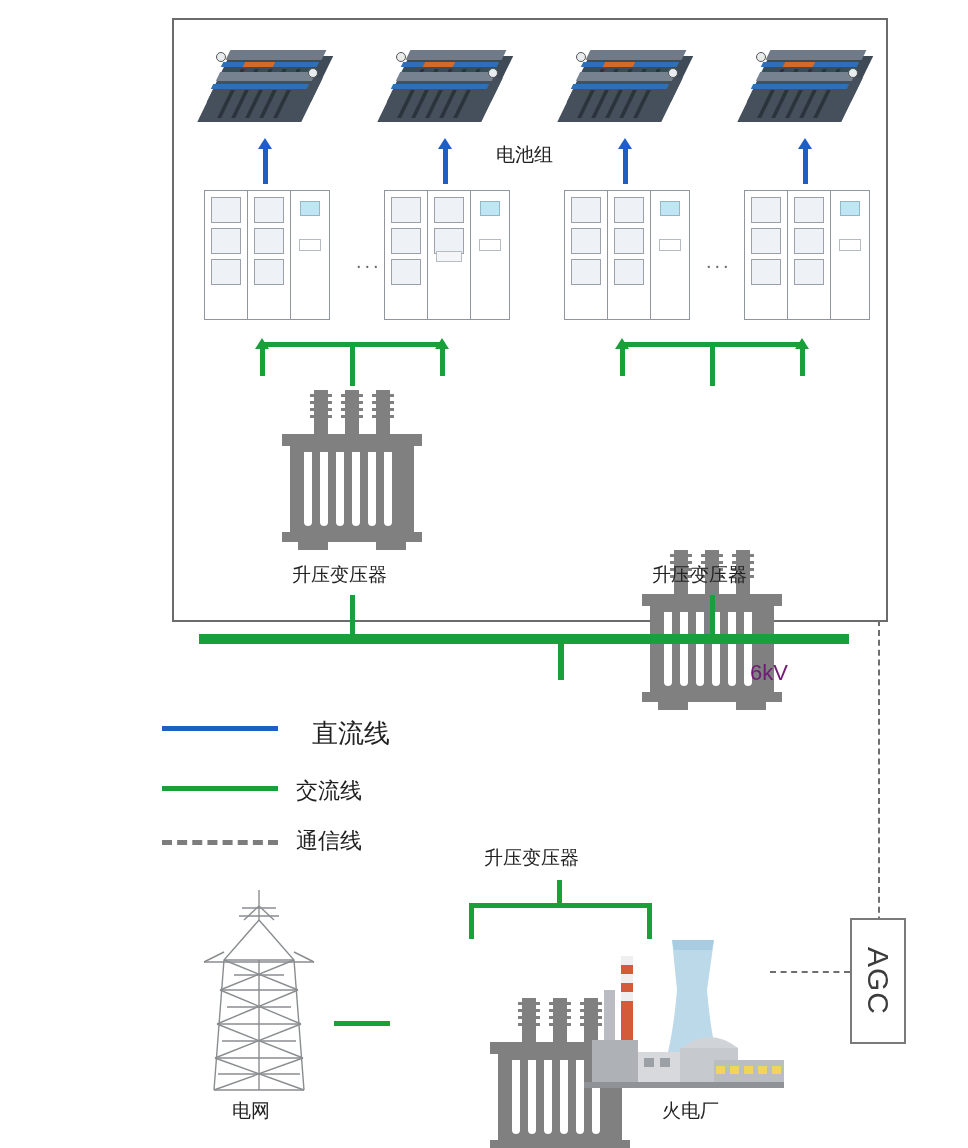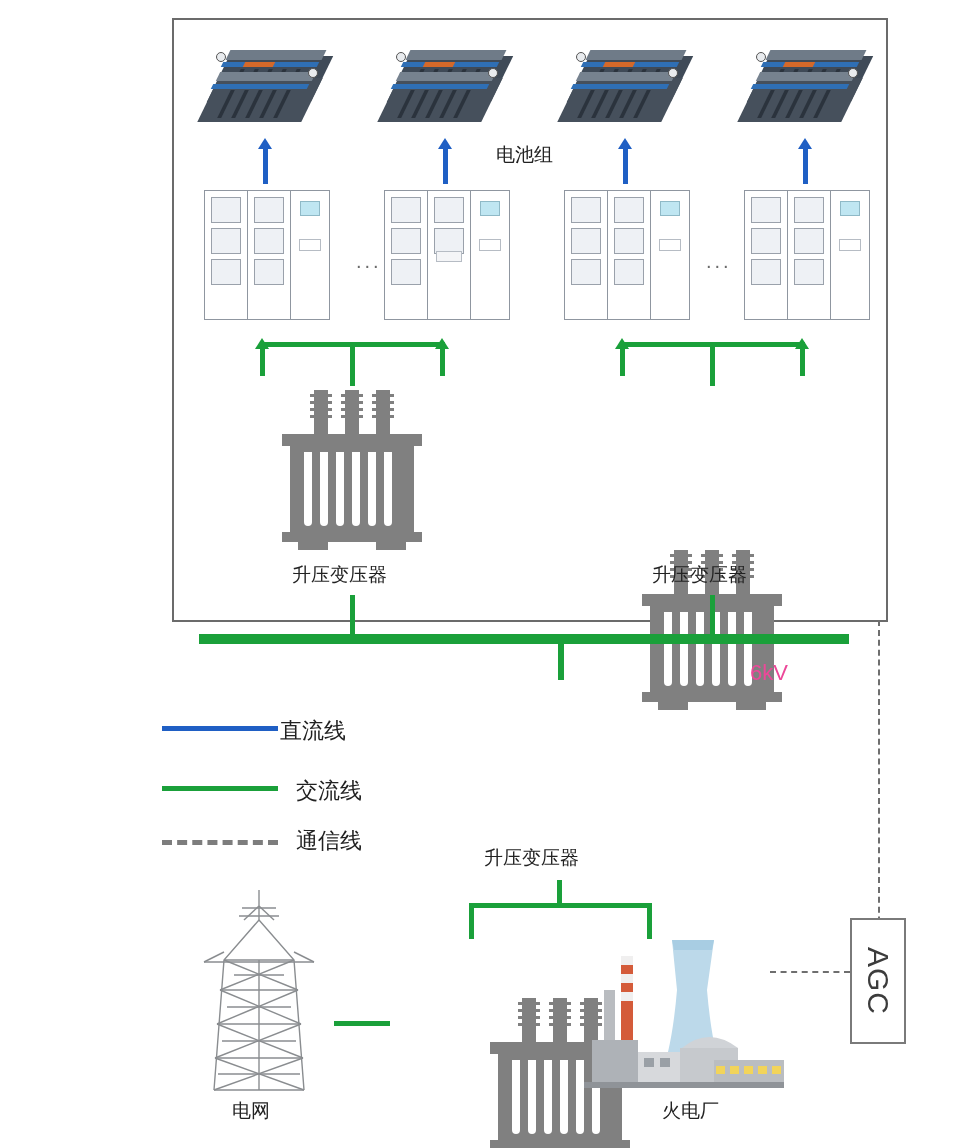--- a/index.html
+++ b/index.html
@@ -76,21 +76,21 @@
     border-bottom:11px solid #1aa03a;position:absolute;
   }
   .comm{
     position:absolute;border-left:2px dashed #6e6e6e;
   }
   .comm-h{position:absolute;border-top:2px dashed #6e6e6e;}
 
   .dots{position:absolute;color:#6b6b6b;font-size:20px;letter-spacing:3px;}
 
   .lbl{position:absolute;color:#222;font-size:19px;white-space:nowrap;}
-  .lbl-gray{color:#ec4899;}
+  .lbl-gray{color:#701a75;}
 
   
   .legend-line{position:absolute;height:5px;}
   .legend-dash{position:absolute;border-top:5px dashed #7d7d7d;width:116px;}
 
   
   .agc{
     position:absolute;border:2px solid #7a7a7a;background:#fff;
     display:flex;align-items:center;justify-content:center;
   }
@@ -464,21 +464,21 @@
   </svg>
   <div class="lbl" style="left:618px;top:1098px;">火电厂</div>
 
   <div class="comm" style="left:834px;top:620px;height:352px;"></div>
   <div class="comm-h" style="left:726px;top:971px;width:80px;"></div>
   <div class="agc" style="left:806px;top:918px;width:52px;height:122px;">
     <span>AGC</span>
   </div>
 
   <div class="legend-line" style="left:118px;top:726px;width:116px;background:#1f5fc4;"></div>
-  <div class="lbl" style="left:236px;top:716px;font-size:22px;">直流线</div>
+  <div class="lbl" style="left:268px;top:716px;font-size:26px;">直流线</div>
 
   <div class="legend-line" style="left:118px;top:786px;width:116px;background:#1aa03a;"></div>
   <div class="lbl" style="left:252px;top:776px;font-size:22px;">交流线</div>
 
   <div class="legend-dash" style="left:118px;top:840px;"></div>
   <div class="lbl" style="left:252px;top:826px;font-size:22px;">通信线</div>
 
 </div>
 
 </body></html>

